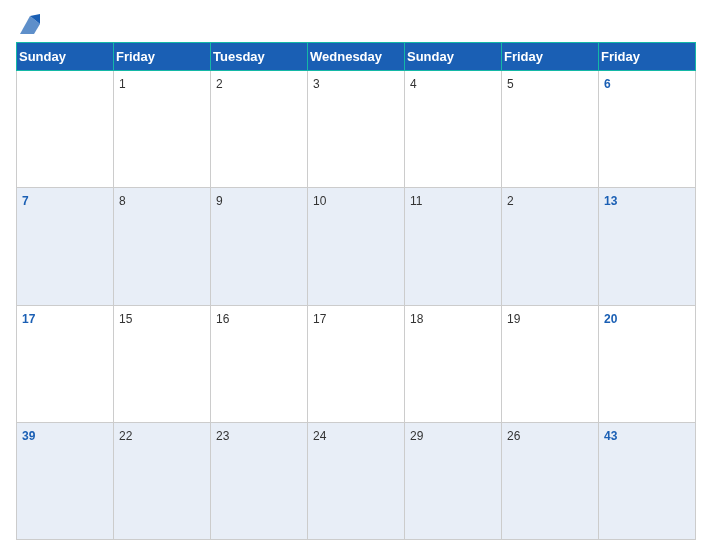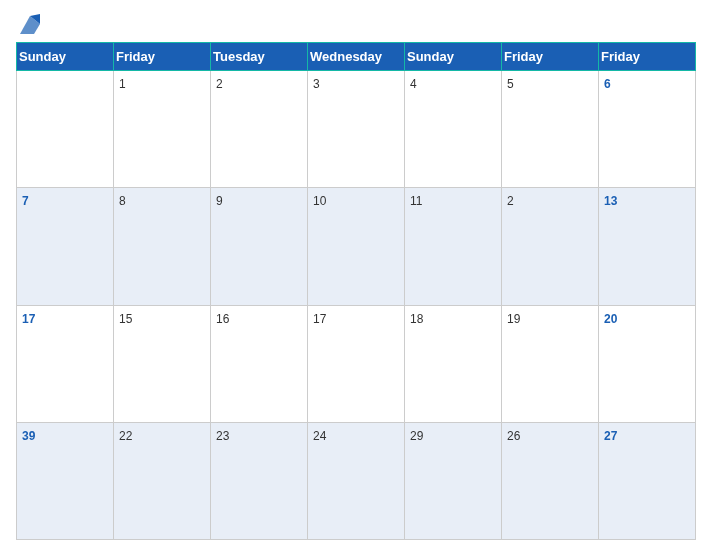--- a/index.html
+++ b/index.html
@@ -171,16 +171,16 @@
         <td><span class="day-number">19</span></td>
         <td><span class="day-number blue">20</span></td>
       </tr>
       <tr>
         <td><span class="day-number blue">39</span></td>
         <td><span class="day-number">22</span></td>
         <td><span class="day-number">23</span></td>
         <td><span class="day-number">24</span></td>
         <td><span class="day-number">29</span></td>
         <td><span class="day-number">26</span></td>
-        <td><span class="day-number blue">27</span></td>
+        <td><span class="day-number blue">43</span></td>
       </tr>
     </tbody>
 </table>
 
 </body></html>

